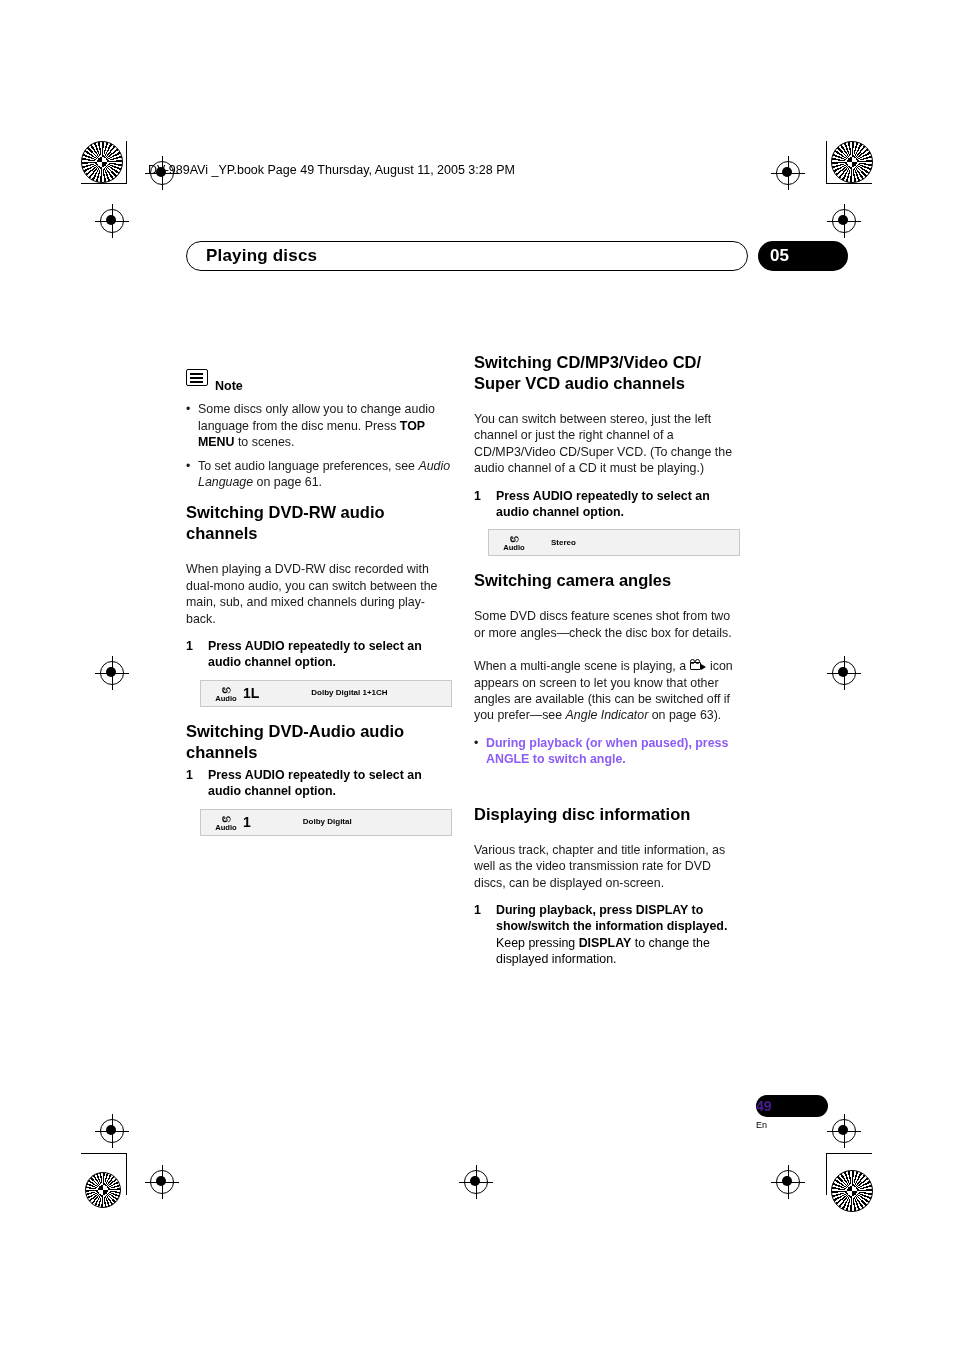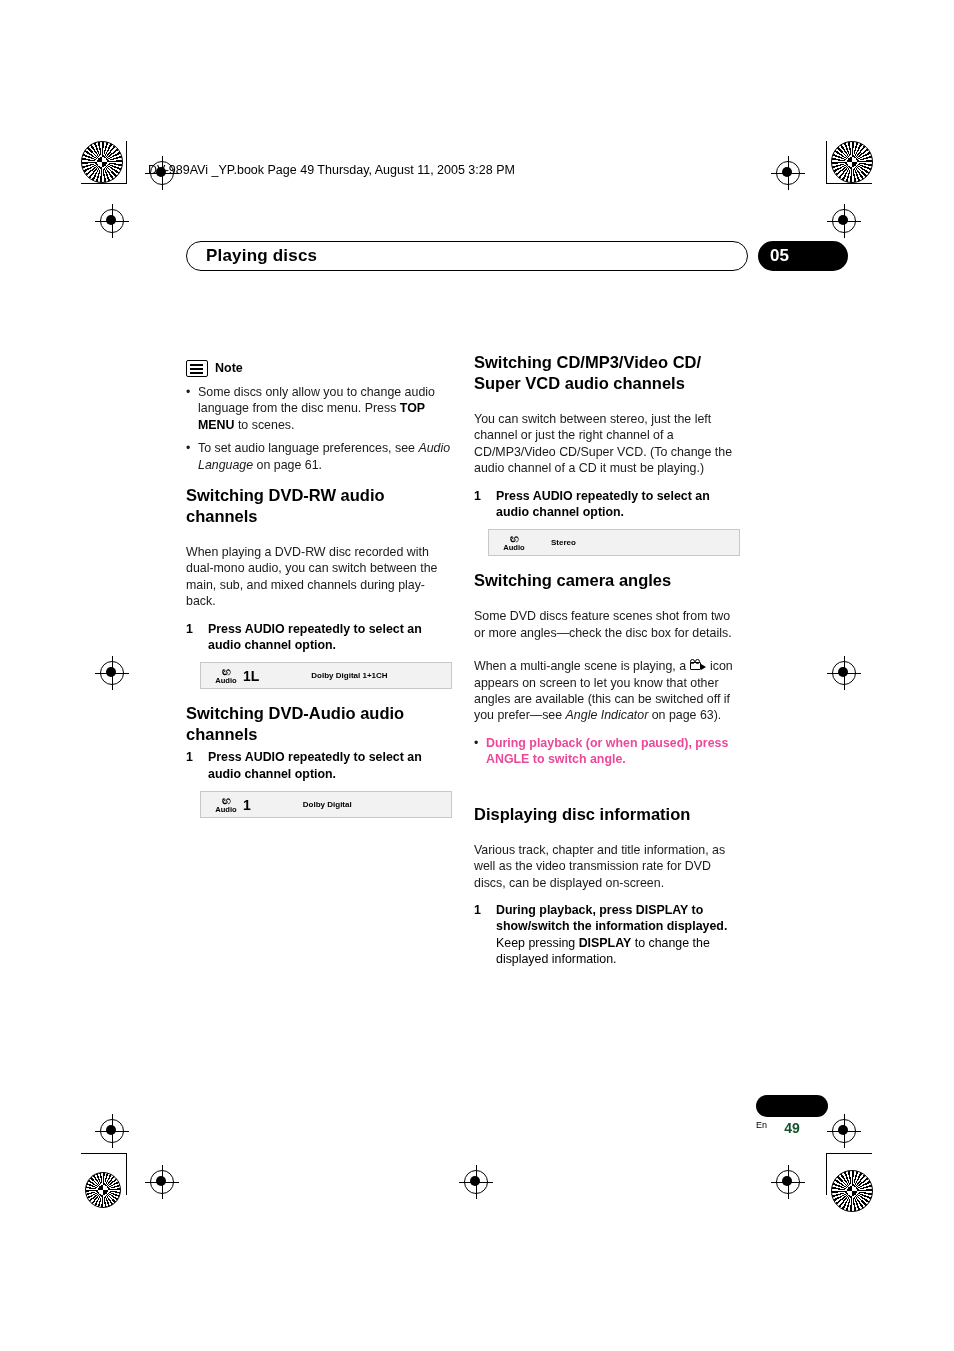--- a/index.html
+++ b/index.html
@@ -147,21 +147,21 @@
   
   .bullet {
     display: flex;
     margin: 0 0 7px 0;
   }
   .bullet .dot {
     width: 12px;
     flex: none;
   }
   .bullet .btxt { flex: 1; }
-  .bullet.bold .btxt { font-weight: bold; color: #ec4899; }
+  .bullet.bold .btxt { font-weight: bold; color: #8b5cf6; }
 
   
   .note-head {
     display: flex;
     align-items: center;
     gap: 7px;
     margin-bottom: 7px;
   }
   .note-icon {
     width: 22px; height: 17px;
@@ -176,20 +176,21 @@
     position: absolute;
     left: 3px; top: 3px;
     width: 13px; height: 2px;
     background: #000;
     box-shadow: 0 4px 0 0 #000, 0 8px 0 0 #000;
   }
   .note-label {
     font-size: 12.5px;
     font-weight: bold;
     color: #000;
+    margin-top: 18px;
   }
 
   
   .osd {
     border: 1px solid #c8c8c8;
     background: #f2f2f2;
     height: 27px;
     margin: 2px 0 14px 14px;
     display: flex;
     align-items: center;
@@ -267,25 +268,24 @@
     width: 72px;
     height: 22px;
     background: #000;
     border-radius: 11px;
   }
   .pagenum {
     position: absolute;
     left: 756px;
     top: 1098px;
     width: 72px;
-    text-align: center;
-    color: #14532d;
+    text-align: left;
+    color: #4c1d95;
     font-size: 14px;
     font-weight: bold;
-    margin-top: 22px;
   }
   .pagelang {
     position: absolute;
     left: 756px;
     top: 1120px;
     width: 72px;
     text-align: left;
     color: #000;
     font-size: 9px;
   }

